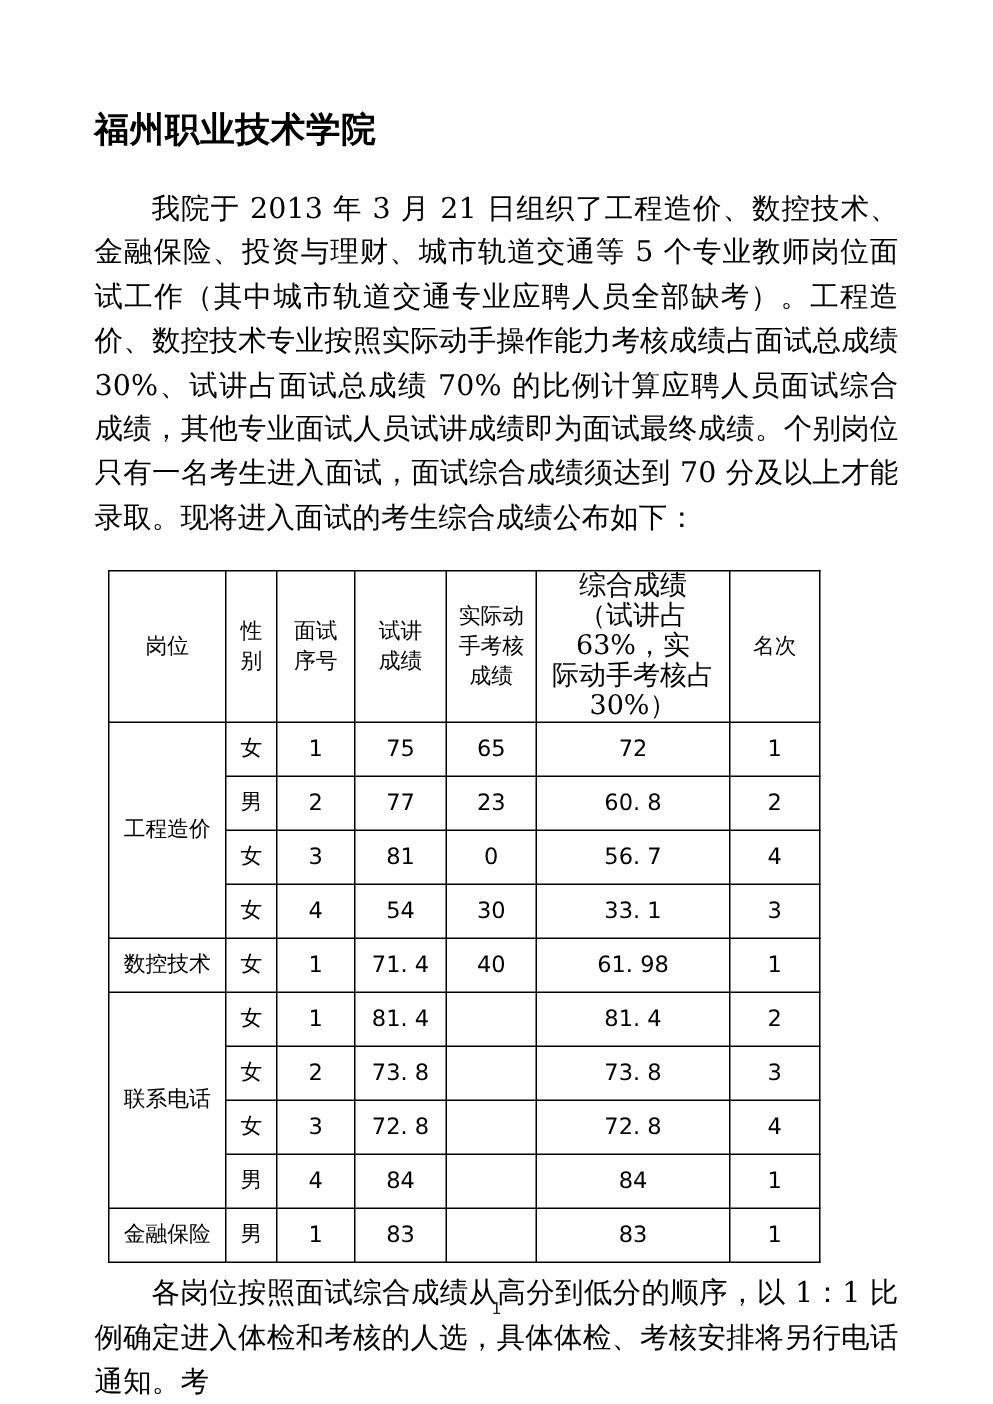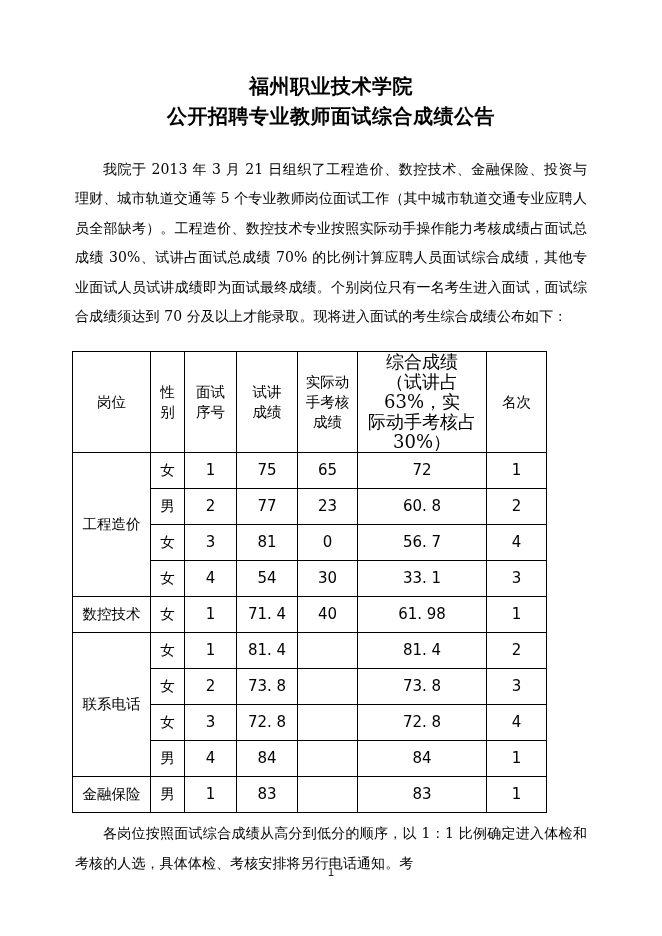--- a/index.html
+++ b/index.html
@@ -19,40 +19,40 @@
     overflow: hidden;
     box-sizing: border-box;
   }
   .content {
     position: absolute;
     left: 63px;
     top: 0;
     width: 536px;
   }
   .doc-title {
-    text-align: center;
+    text-align: left;
     font-family: "DejaVu Serif", "Liberation Serif", serif;
     font-weight: bold;
-    font-size: 20px;
+    font-size: 23px;
     line-height: 29px;
     letter-spacing: 0.5px;
     margin: 0;
   }
   .title-block {
     padding-top: 72px;
   }
   .title-line-2 {
     margin-top: 1px;
   }
   .para {
-    font-size: 14px;
+    font-size: 19px;
     line-height: 29.4px;
     text-align: justify;
     text-justify: inter-ideograph;
-    margin: 12px;
+    margin: 0;
     letter-spacing: 0.1px;
   }
   .para-intro {
     margin-top: 24px;
     text-indent: 2em;
   }
   .para-closing {
     margin-top: 6px;
     text-indent: 2em;
   }
@@ -122,21 +122,20 @@
   }
 </style>
 </head>
 <body>
 
 <div id="page">
   <div class="content">
 
     <div class="title-block">
       <div class="doc-title">福州职业技术学院</div>
-      <div class="doc-title title-line-2">公开招聘专业教师面试综合成绩公告</div>
     </div>
 
     <p class="para para-intro">我院于 2013 年 3 月 21 日组织了工程造价、数控技术、金融保险、投资与理财、城市轨道交通等 5 个专业教师岗位面试工作（其中城市轨道交通专业应聘人员全部缺考）。工程造价、数控技术专业按照实际动手操作能力考核成绩占面试总成绩 30%、试讲占面试总成绩 70% 的比例计算应聘人员面试综合成绩，其他专业面试人员试讲成绩即为面试最终成绩。个别岗位只有一名考生进入面试，面试综合成绩须达到 70 分及以上才能录取。现将进入面试的考生综合成绩公布如下：</p>
 
     <table class="score-table">
       <colgroup>
         <col class="col-post">
           <col class="col-gender">
           <col class="col-seq">
         <col class="col-score">

